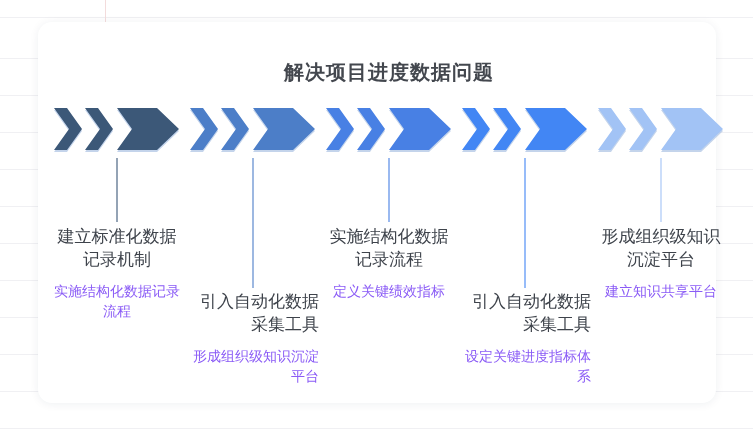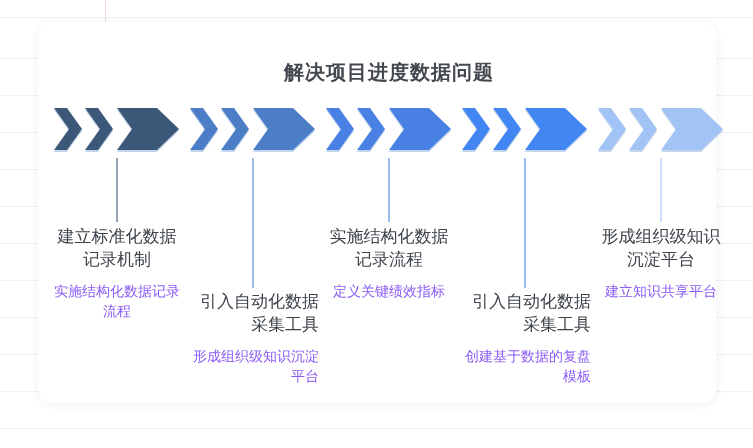--- a/index.html
+++ b/index.html
@@ -150,21 +150,21 @@
 
     <div class="col col-bottom">
       <svg class="arrows" width="126" height="42" viewBox="0 0 126 42">
         <polygon points="0,0 13,0 28,21 13,42 0,42 15,21" fill="#4286F4"></polygon>
         <polygon points="31,0 44,0 59,21 44,42 31,42 46,21" fill="#4286F4"></polygon>
         <polygon points="63,0 103,0 125,21 103,42 63,42 78,21" fill="#4286F4"></polygon>
       </svg>
       <div class="connector" style="background: rgb(151, 188, 249);"></div>
       <div class="textblock">
         <div class="step-title">引入自动化数据采集工具</div>
-        <div class="step-desc">创建基于数据的复盘模板</div>
+        <div class="step-desc">设定关键进度指标体系</div>
       </div>
     </div>
 
     <div class="col col-top">
       <svg class="arrows" width="126" height="42" viewBox="0 0 126 42">
         <polygon points="0,0 13,0 28,21 13,42 0,42 15,21" fill="#A2C3F5"></polygon>
         <polygon points="31,0 44,0 59,21 44,42 31,42 46,21" fill="#A2C3F5"></polygon>
         <polygon points="63,0 103,0 125,21 103,42 63,42 78,21" fill="#A2C3F5"></polygon>
       </svg>
       <div class="connector" style="background: rgb(204, 222, 250);"></div>

